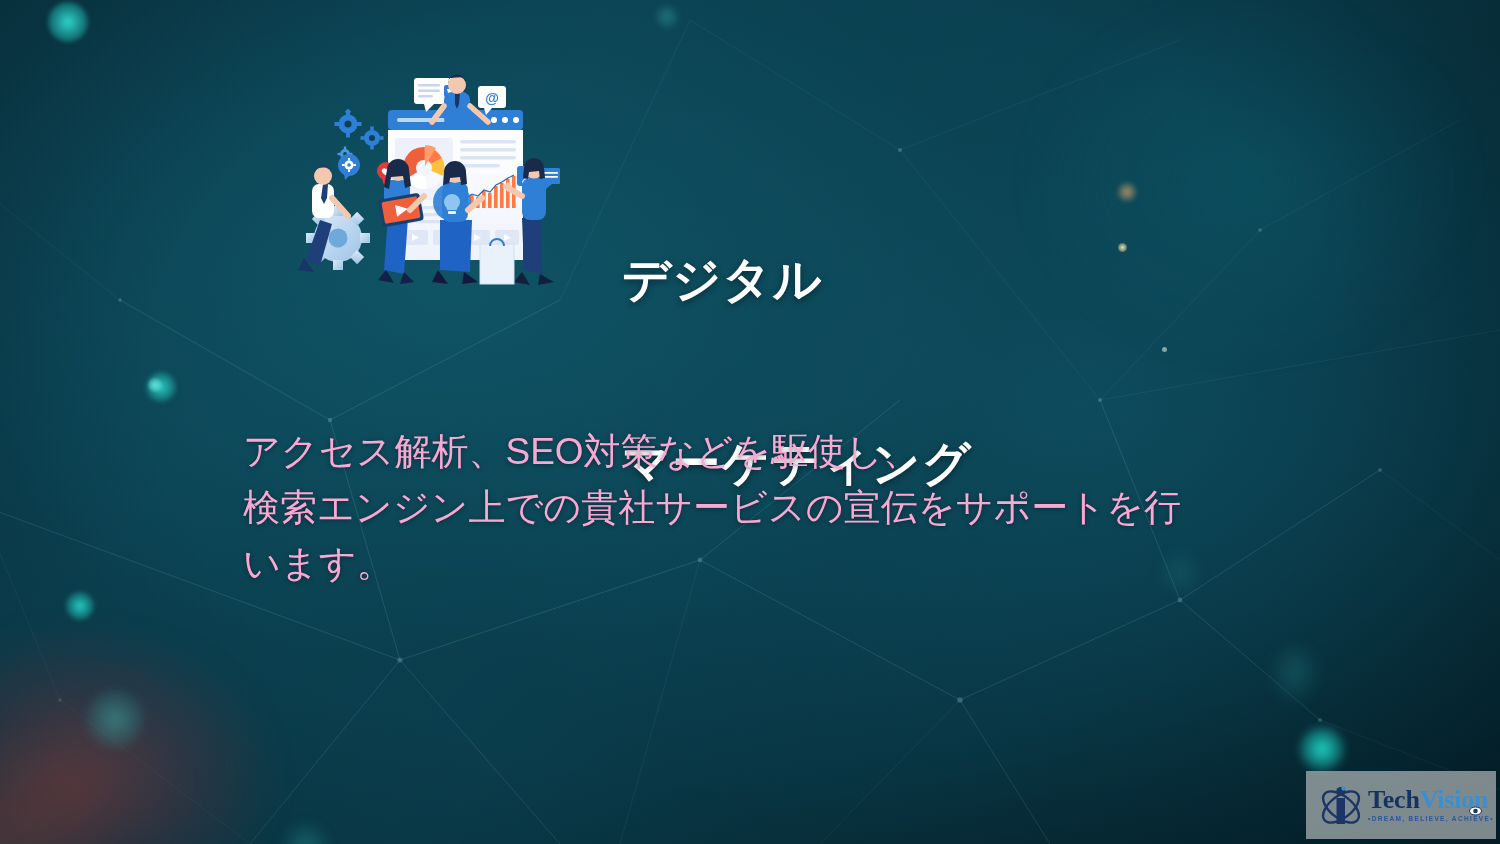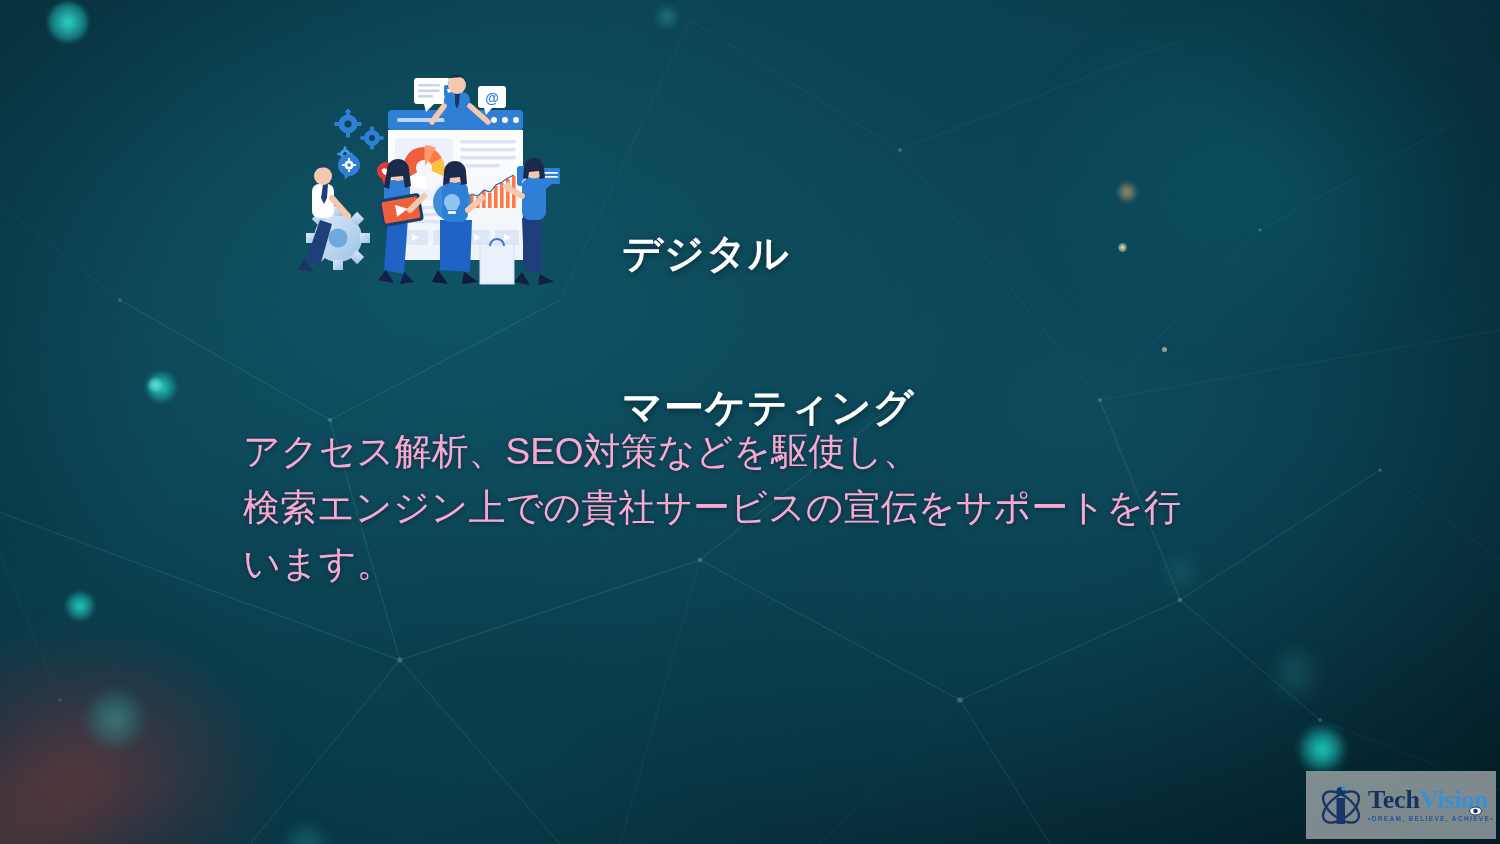--- a/index.html
+++ b/index.html
@@ -67,21 +67,21 @@
     left: 292px; top: 70px;
     width: 268px; height: 222px;
   }
 
   
   .title {
     position: absolute;
     left: 622px; top: 126px;
     width: 560px;
     color: #ffffff;
-    font-size: 40px;
+    font-size: 48px;
     font-weight: bold;
     line-height: 1.28;
     letter-spacing: 1px;
     text-shadow: 0 2px 7px rgba(0,0,0,0.45);
     white-space: pre;
   }
   .title .tline { display: block; }
 
   
   .body-copy {

